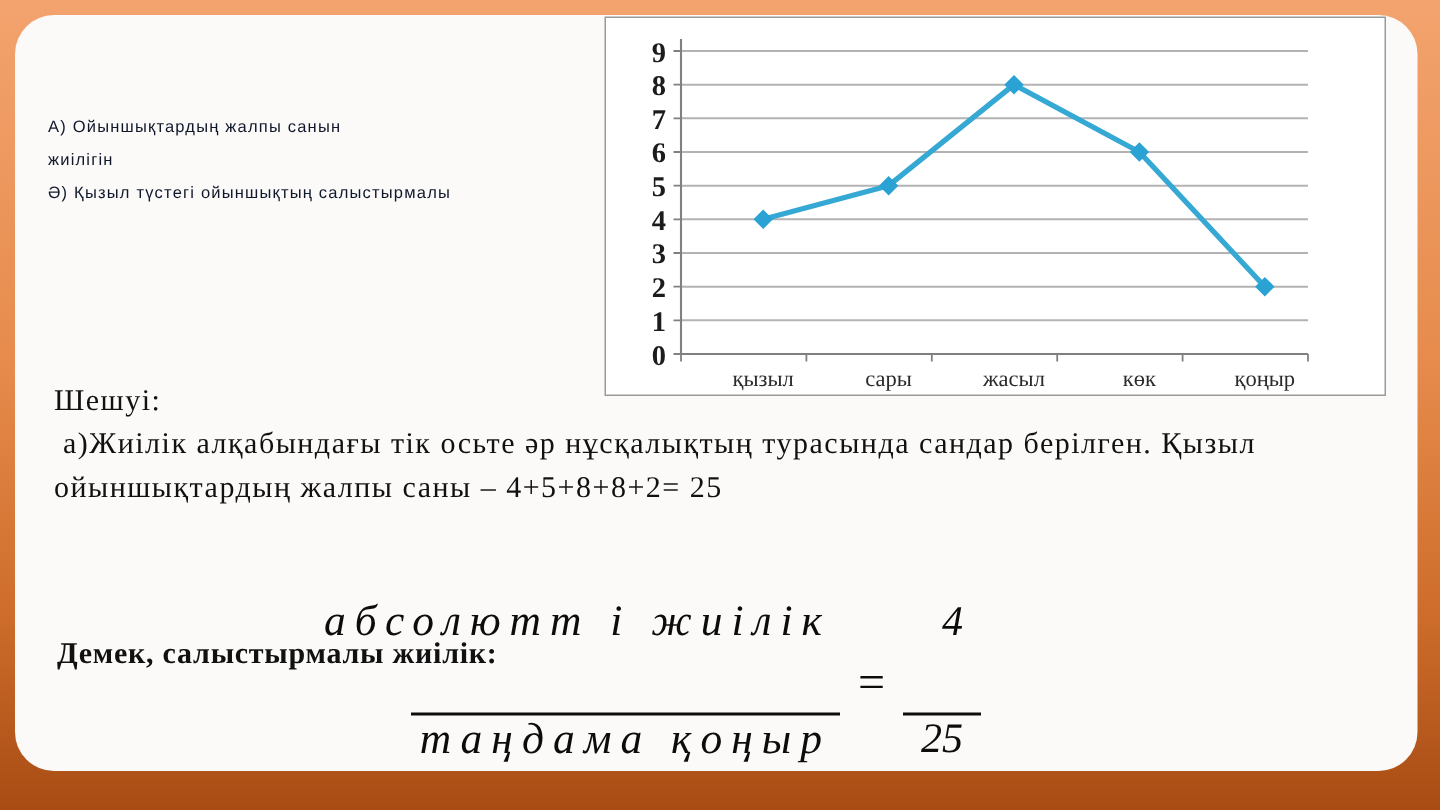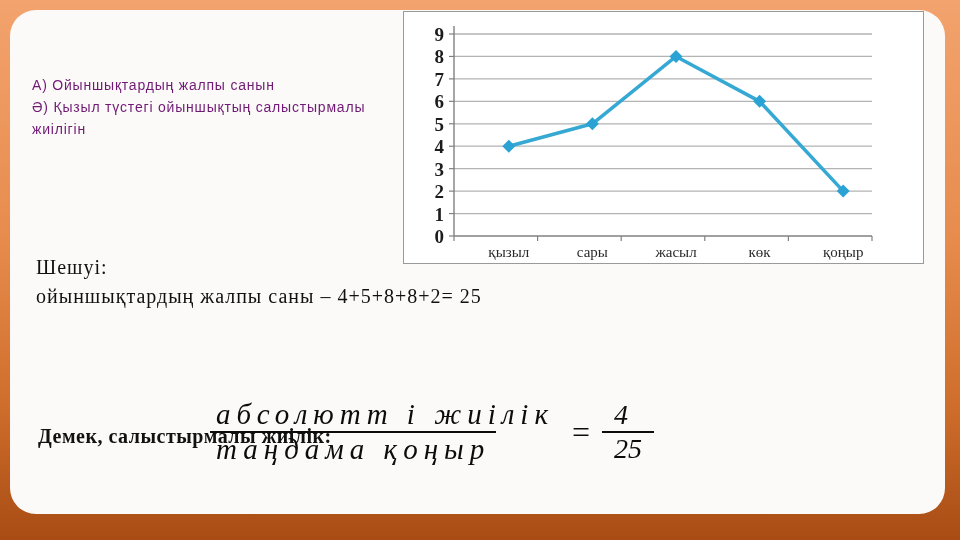--- a/index.html
+++ b/index.html
@@ -16,22 +16,22 @@
       var(--frame-bottom,#a84c14) 100%);
   }
   .panel{
     position:absolute;left:10px;top:10px;right:15px;bottom:26px;
     border-radius:26px;
     background:var(--panel-bg,#fbfaf8);
   }
   .task{
     position:absolute;left:22px;top:64px;width:368px;
     font-family:"Liberation Sans",sans-serif;
-    font-size:14px;line-height:22px;letter-spacing:0.8px;
-    color:#701a75;
+    font-size:11px;line-height:22px;letter-spacing:0.8px;
+    color:#0f172a;
   }
   .task div{white-space:pre;}
   .chart-figure{
     position:absolute;left:393px;top:1px;width:519px;height:251px;
     margin:0;background:var(--chart-bg,#ffffff);
     border:1px solid var(--chart-border,#9a9a9a);
   }
   .solution{
     position:absolute;left:26px;top:243px;width:895px;
     font-size:20px;line-height:29px;letter-spacing:1px;
@@ -40,40 +40,40 @@
   .solution div{white-space:pre;}
   .conclusion{
     position:absolute;left:28px;top:415px;
     font-size:20px;letter-spacing:0.5px;color:#111;white-space:pre;font-weight:bold;
   }
   .formula{
     position:absolute;left:200px;top:388px;
     display:flex;align-items:center;
     font-family:"Liberation Serif",serif;font-style:italic;color:#0c0c0c;
   }
-  .frac{display:flex;flex-direction:column;align-items:flex-start;text-align:center;}
+  .frac{display:flex;flex-direction:column;align-items:flex-end;text-align:center;gap:44px;}
   .frac .den{border-top:2.5px solid #0c0c0c;}
   .frac.big{font-size:29px;line-height:33px;letter-spacing:6px;}
   .frac.big .num,.frac.big .den{padding:0 6px;white-space:pre;}
   .formula .eq{
     font-style:normal;font-size:32px;margin:0 12px;color:#0c0c0c;
   }
   .frac.small{font-size:28px;line-height:32px;}
   .frac.small .num,.frac.small .den{padding:0 12px;}
 </style>
 </head>
 <body style="--frame-top: #f3a36e; --frame-mid: #e68b4c; --frame-bottom: #a84c14; --panel-bg: #fbfaf8; --chart-bg: #ffffff; --chart-border: #9a9a9a;">
 
 <div class="frame">
   <div class="panel">
 
     <div class="task">
       <div>А) Ойыншықтардың жалпы санын</div>
+      <div>жиілігін</div>
       <div>Ә) Қызыл түстегі ойыншықтың салыстырмалы</div>
-      <div>жиілігін</div>
     </div>
 
     <figure class="chart-figure">
       <svg width="517" height="249" viewBox="0 0 517 249">
           <line x1="45" y1="224" x2="50" y2="224" stroke="#808080" stroke-width="1.2"></line>
           <text x="40" y="231" text-anchor="end" font-family="Liberation Serif, serif" font-size="19" font-weight="600" fill="#1c1c1c">0</text>
           <line x1="50" y1="201.55555555555554" x2="468" y2="201.55555555555554" stroke="#b3b3b3" stroke-width="1.3"></line>
           <line x1="45" y1="201.55555555555554" x2="50" y2="201.55555555555554" stroke="#808080" stroke-width="1.2"></line>
           <text x="40" y="208.55555555555554" text-anchor="end" font-family="Liberation Serif, serif" font-size="19" font-weight="600" fill="#1c1c1c">1</text>
           <line x1="50" y1="179.11111111111111" x2="468" y2="179.11111111111111" stroke="#b3b3b3" stroke-width="1.3"></line>
@@ -117,20 +117,21 @@
           <path d="M 104.8 127.72222222222223 L 111.3 134.22222222222223 L 104.8 140.72222222222223 L 98.3 134.22222222222223 Z" fill="#2aa3d4"></path>
           <path d="M 188.39999999999998 105.27777777777777 L 194.89999999999998 111.77777777777777 L 188.39999999999998 118.27777777777777 L 181.89999999999998 111.77777777777777 Z" fill="#2aa3d4"></path>
           <path d="M 272 37.94444444444446 L 278.5 44.44444444444446 L 272 50.94444444444446 L 265.5 44.44444444444446 Z" fill="#2aa3d4"></path>
           <path d="M 355.59999999999997 82.83333333333334 L 362.09999999999997 89.33333333333334 L 355.59999999999997 95.83333333333334 L 349.09999999999997 89.33333333333334 Z" fill="#2aa3d4"></path>
           <path d="M 439.2 172.61111111111111 L 445.7 179.11111111111111 L 439.2 185.61111111111111 L 432.7 179.11111111111111 Z" fill="#2aa3d4"></path>
         </svg>
     </figure>
 
     <div class="solution">
       <div>Шешуі:</div>
+      <div> а)Жиілік алқабындағы тік осьте әр нұсқалықтың турасында сандар берілген. Қызыл</div>
       <div>ойыншықтардың жалпы саны – 4+5+8+8+2= 25</div>
     </div>
 
     <div class="conclusion">Демек, салыстырмалы жиілік:</div>
 
     <div class="formula">
       <div class="frac big">
         <div class="num">абсолютт і жиілік</div>
         <div class="den">таңдама қоңыр</div>
       </div>

